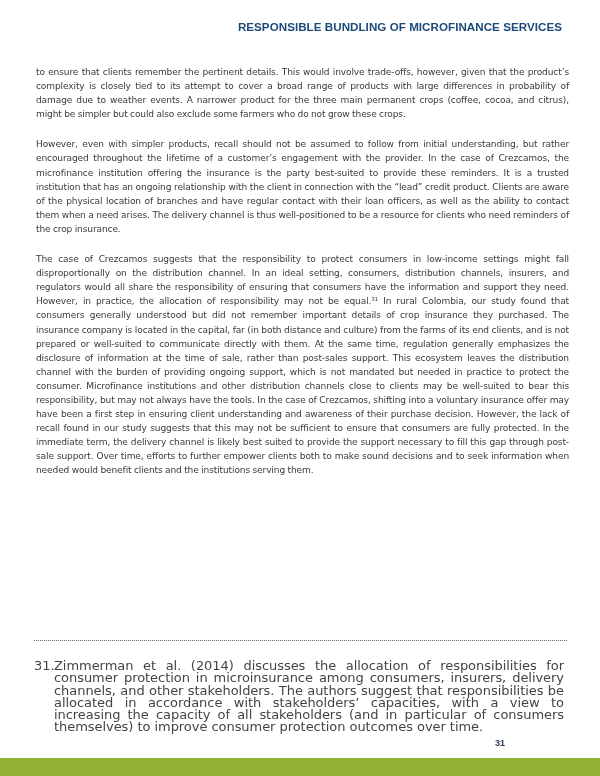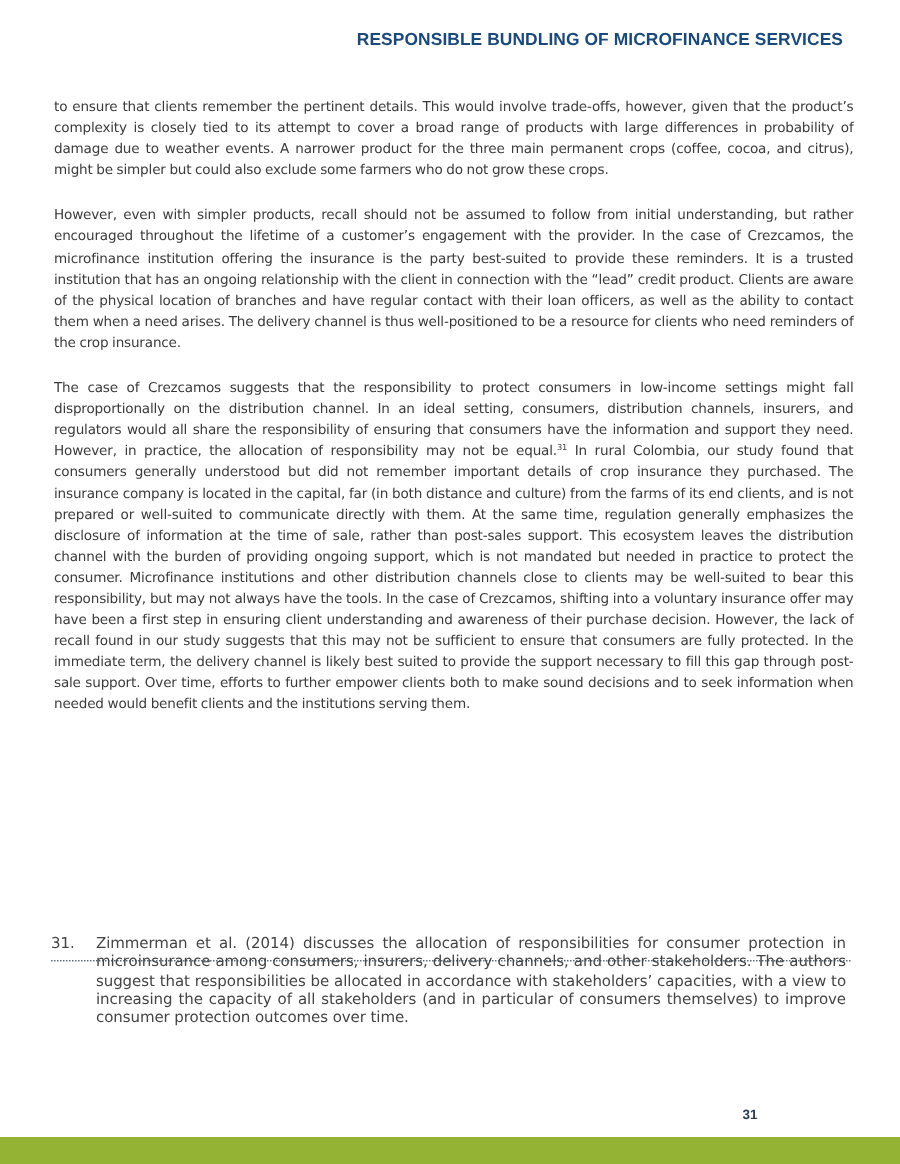--- a/index.html
+++ b/index.html
@@ -24,26 +24,26 @@
     font-size: 9.05px; line-height: 14.1px;
     text-align: justify; letter-spacing: -0.12px;
     word-spacing: -0.3px;
   }
   .body-text sup { font-size: 5.5px; vertical-align: 3px; line-height: 0; }
   .rule {
     position: absolute; left: 34px; top: 640px; width: 533px; height: 0;
     border-top: 1px dotted #5a6a7a;
   }
   .footnote {
-    position: absolute; left: 34px; top: 624px; width: 530px;
-    font-size: 10px; line-height: 12.3px; text-align: justify;
+    position: absolute; left: 34px; top: 660px; width: 530px;
+    font-size: 13px; line-height: 12.3px; text-align: justify;
     color: #444; letter-spacing: -0.05px;
   }
   .footnote .num { position: absolute; left: 0; top: 0; }
-  .footnote .fn-text { margin-left: 30px; display: block; }
+  .footnote .fn-text { margin-left: 20px; display: block; }
   .page-number {
     position: absolute; top: 738px; right: 95px;
     font-family: "Liberation Sans", sans-serif;
     font-size: 9px; font-weight: bold; color: #2b3e55;
   }
   .footer-bar {
     position: absolute; left: 0; right: 0; top: 758px; bottom: 0;
     background: #94b234;
   }
 </style>

